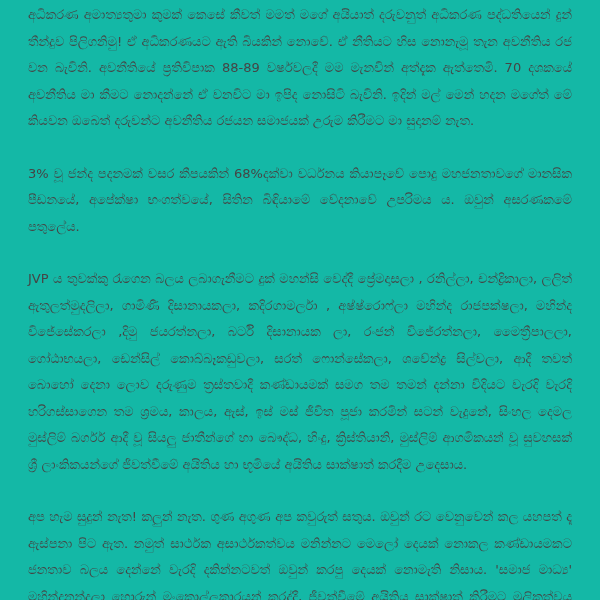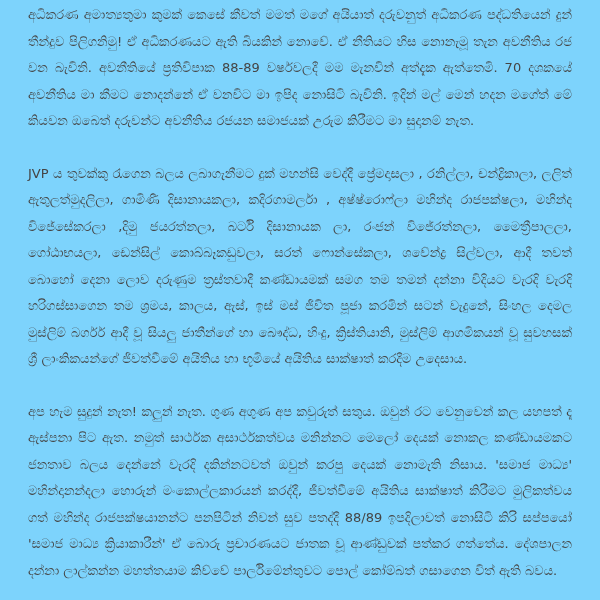--- a/index.html
+++ b/index.html
@@ -12,37 +12,38 @@
     width: 600px;
     height: 600px;
     overflow: hidden;
   }
   .page {
     box-sizing: border-box;
     width: 600px;
     height: 600px;
     padding: 2px 28px 0 28px;
     overflow: hidden;
-    background: #7dd3fc;
+    background: #14b8a6;
     font-family: "DejaVu Sans", "Liberation Sans", sans-serif;
     font-size: 13px;
     line-height: 26.5px;
     color: #454545;
     text-align: justify;
     -webkit-font-smoothing: antialiased;
   }
   .page p {
     margin: 0 0 26px 0;
     padding: 0;
   }
   .page p:last-child {
     margin-bottom: 0;
   }
 </style>
 </head>
 <body>
 
 <div class="page">
   <p>අධිකරණ අමාත්‍යතුමා කුමක් කෙසේ කීවත් මමත් මගේ අයියාත් දරුවනුත් අධිකරණ පද්ධතියෙන් දුන් තීන්දුව පිලිගනිමු! ඒ අධිකරණයට ඇති බියකින් නොවේ. ඒ නීතියට හිස නොනැමූ තැන අවනීතිය රජ වන බැවිනි. අවනීතියේ ප්‍රතිවිපාක 88-89 වර්ෂවලදී මම මැනවින් අත්දැක ඇත්තෙමි. 70 දශකයේ අවනීතිය මා කීමට නොදන්නේ ඒ වනවිට මා ඉපිද නොසිටි බැවිනි. ඉදින් මල් මෙන් හදන මගේත් මේ කියවන ඔබෙත් දරුවන්ට අවනීතිය රජයන සමාජයක් උරුම කිරීමට මා සුදානම් නැත.</p>
+  <p>3% වූ ජන්ද පදනමක් වසර කීපයකින් 68%දක්වා වර්ධනය කියාපෑවේ පොදු මහජනතාවගේ මානසික පීඩනයේ, අපේක්ෂා භංගත්වයේ, සිතින බිඳියාමේ වේදනාවේ උපරිමය ය. ඔවුන් අසරණකමේ පතුලේය.</p>
   <p>JVP ය තුවක්කු රැගෙන බලය ලබාගැනීමට දුක් මහන්සි වෙද්දී ප්‍රේමදාසලා , රනිල්ලා, චන්ද්‍රිකාලා, ලලිත් ඇතුලත්මුදලිලා, ගාමිණී දිසානායකලා, කදිරගාමර්ලා , අෂ්ෂ්රොෆ්ලා මහින්ද රාජපක්ෂලා, මහින්ද විජේසේකරලා ,දිමු ජයරත්නලා, බර්ටි දිසානායක ලා, රංජන් විජේරත්නලා, මෛත්‍රීපාලලා, ගෝඨාභයලා, ඩෙන්සිල් කොබ්බෑකඩුවලා, සරත් ෆොන්සේකලා, ශවේන්ද්‍ර සිල්වලා, ආදී තවත් බොහෝ දෙනා ලොව දරුණුම ත්‍රස්තවාදී කණ්ඩායමක් සමග තම තමන් දන්නා විදියට වැරදි වැරදි හරිගස්සාගෙන තම ශ්‍රමය, කාලය, ඇස්, ඉස් මස් ජීවිත පූජා කරමින් සටන් වැදුනේ, සිංහල දෙමල මුස්ලිම් බර්ගර් ආදී වූ සියලු ජාතීන්ගේ හා බෞද්ධ, හිංදු, ක්‍රිස්තියානි, මුස්ලිම් ආගමිකයන් වූ සුවහසක් ශ්‍රී ලාංකිකයන්ගේ ජීවත්වීමේ අයිතිය හා භූමියේ අයිතිය සාක්ෂාත් කරදීම උදෙසාය.</p>
   <p>අප හැම සුදුන් නැත! කලුන් නැත. ගුණ අගුණ අප කවුරුත් සතුය. ඔවුන් රට වෙනුවෙන් කල යහපත් දෑ ඇස්පනා පිට ඇත. නමුත් සාර්ථක අසාර්ථකත්වය මනින්නට මෙලෝ දෙයක් නොකල කණ්ඩායමකට ජනතාව බලය දෙන්නේ වැරදි දකින්නටවත් ඔවුන් කරපු දෙයක් නොමැති නිසාය. 'සමාජ මාධ්‍ය' මහින්දානන්දලා හොරුන් මංකොල්ලකාරයන් කරද්දී, ජීවත්වීමේ අයිතිය සාක්ෂාත් කිරීමට මුලිකත්වය ගත් මහින්ද රාජපක්ෂයානන්ට පනපිටින් නිවන් සුව පතද්දී 88/89 ඉපදිලාවත් නොසිටි කිරි සප්පයෝ 'සමාජ මාධ්‍ය ක්‍රියාකාරීන්' ඒ බොරු ප්‍රචාරණයට ජාතක වූ ආණ්ඩුවක් පත්කර ගත්තේය. දේශපාලන දන්නා ලාල්කන්න මහත්තයාම කිව්වේ පාර්ලිමේන්තුවට පොල් කෝම්බත් ගසාගෙන විත් ඇති බවය.</p>
 
 </div>
 
 </body></html>

